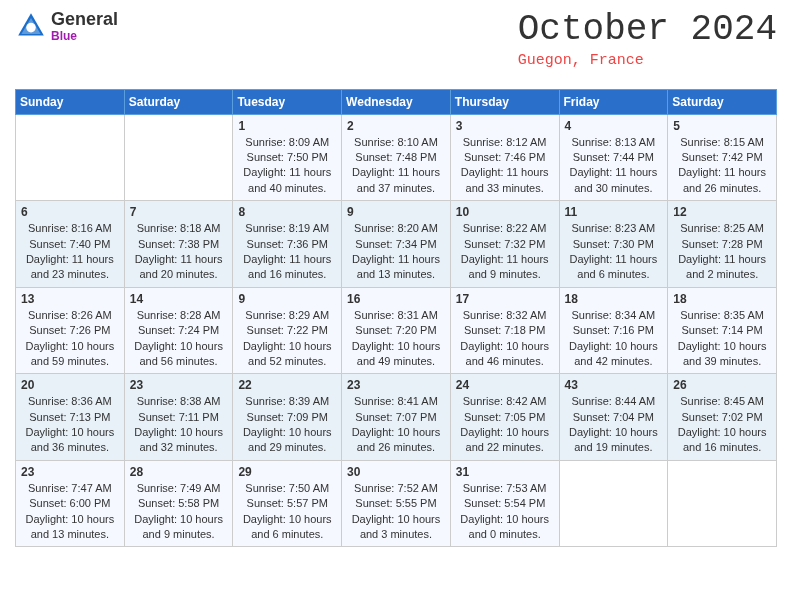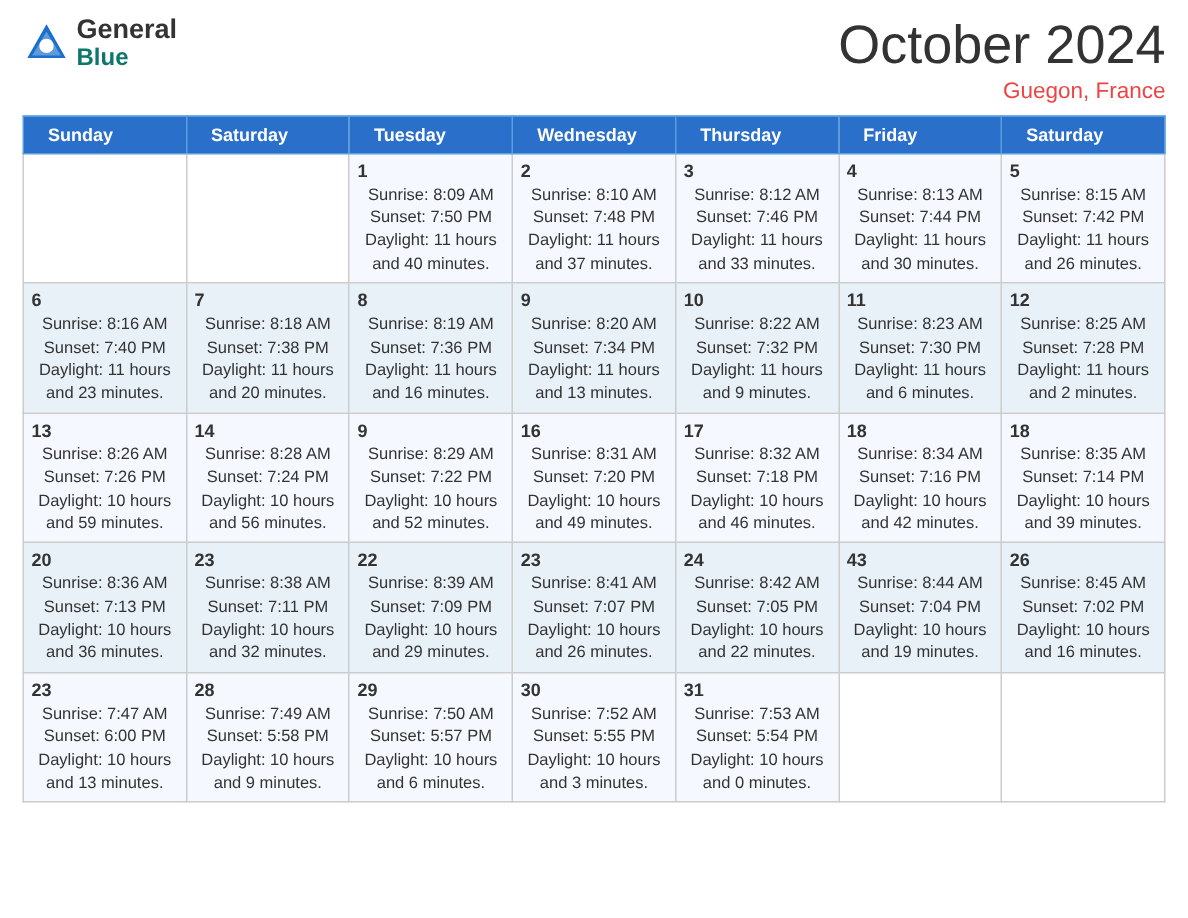--- a/index.html
+++ b/index.html
@@ -13,48 +13,48 @@
     .page {
       width: 792px;
       min-height: 612px;
       background: #fff;
       padding: 10px 15px 15px 15px;
     }
     .header {
       display: flex;
       justify-content: space-between;
       align-items: flex-start;
-      margin-bottom: 8px;
+      margin-bottom: 20px;
     }
     .logo {
       display: flex;
       align-items: center;
       gap: 4px;
     }
     .logo-text {
       display: flex;
       flex-direction: column;
       line-height: 1.1;
     }
     .logo-general {
       font-size: 18px;
       font-weight: bold;
       color: #333;
     }
     .logo-blue {
-      font-size: 16px;
-      font-weight: bold;
-      color: #0f766e;
+      font-size: 12px;
+      font-weight: bold;
+      color: #a21caf;
     }
     .logo-icon {
       width: 32px;
       height: 32px;
     }
     .title-block {
-      text-align: right;
+      font-family: Liberation Mono, monospace;
     }
     .month-title {
       font-size: 36px;
       font-weight: 300;
       color: #333;
       line-height: 1.1;
     }
     .location {
       font-size: 15px;
       color: #ef4444;
@@ -63,21 +63,21 @@
     table {
       width: 100%;
       border-collapse: collapse;
       table-layout: fixed;
     }
     thead tr th {
       background-color: #2a6fc9;
       color: #fff;
       font-size: 12px;
       font-weight: bold;
-      padding: 5px 16px;
+      padding: 5px 4px;
       text-align: left;
       border: 1px solid #5a9fdd;
     }
     tbody tr td {
       vertical-align: top;
       border: 1px solid #ccc;
       padding: 4px 5px;
       font-size: 10px;
       color: #333;
       height: 80px;

